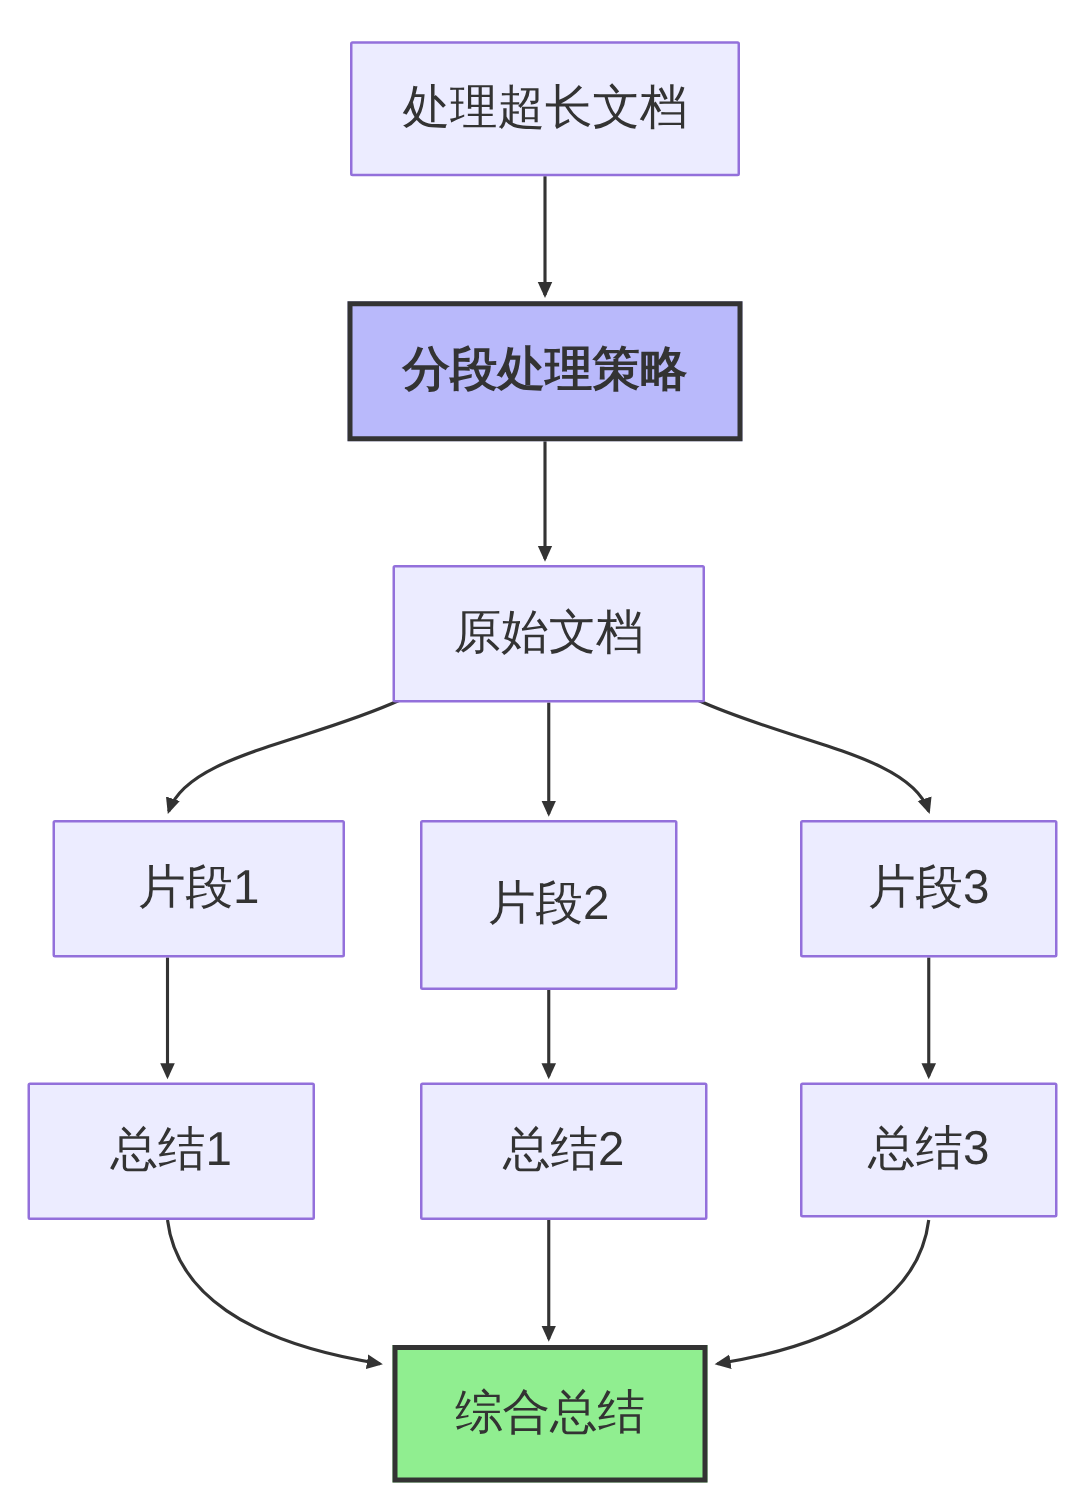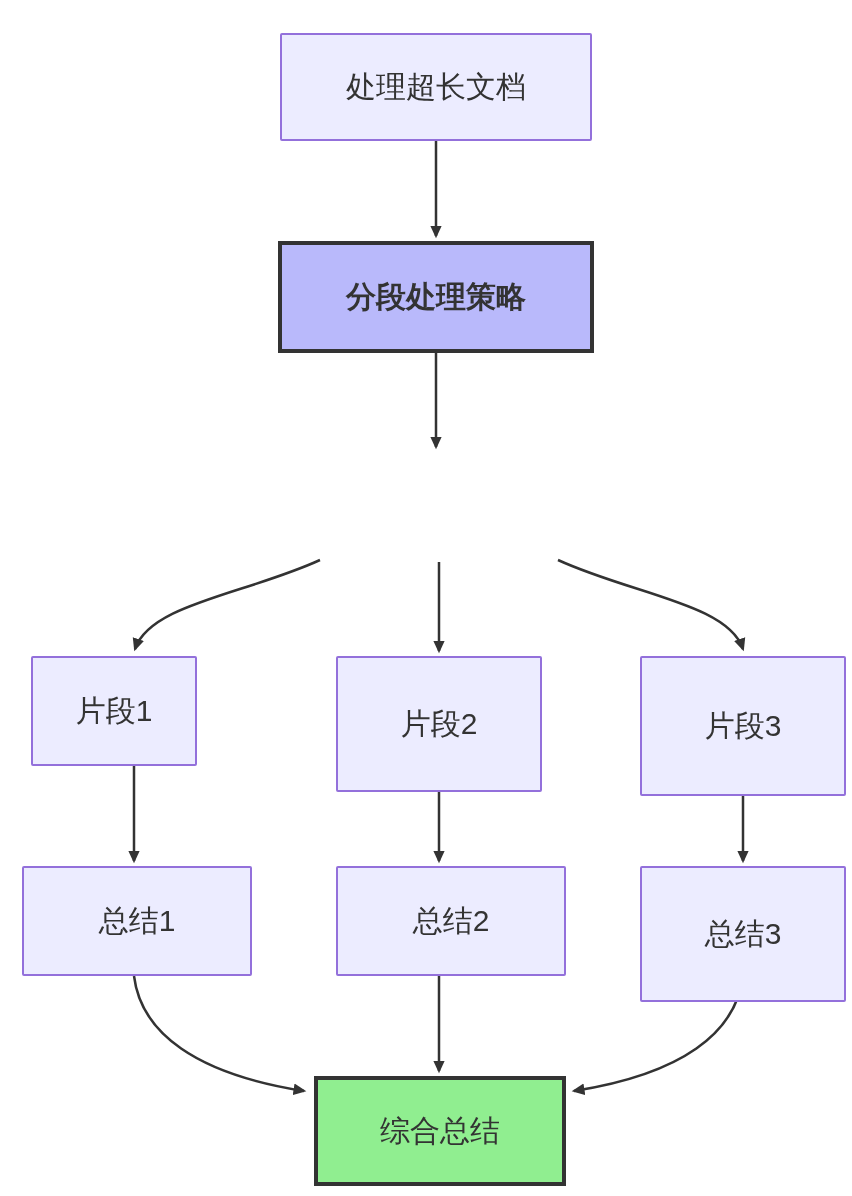--- a/index.html
+++ b/index.html
@@ -43,21 +43,21 @@
   .node{
     position:absolute;
     box-sizing:border-box;
     display:flex;
     align-items:center;
     justify-content:center;
     background:var(--default-fill);
     border:2px solid var(--default-border);
     border-radius:2px;
     color:var(--text-color);
-    font-size:30px;
+    font-size:38px;
     line-height:1.2;
     text-align:center;
     white-space:nowrap;
   }
   .node.emphasis{
     background:var(--emphasis-fill);
     border:4px solid var(--emphasis-border);
     border-radius:0;
     font-weight:bold;
   }
@@ -97,42 +97,45 @@
   </svg>
 
   <div class="node default" style="left:280px;top:33px;width:312px;height:108px">
     <span>处理超长文档</span>
   </div>
 
   <div class="node emphasis" style="left:278px;top:241px;width:316px;height:112px">
     <span>分段处理策略</span>
   </div>
 
+  <div class="node default" style="left:314px;top:452px;width:250px;height:110px">
+    <span>原始文档</span>
+  </div>
 
-  <div class="node default" style="left:31px;top:656px;width:166px;height:110px">
+  <div class="node default" style="left:42px;top:656px;width:234px;height:110px">
     <span>片段1</span>
   </div>
 
   <div class="node default" style="left:336px;top:656px;width:206px;height:136px">
     <span>片段2</span>
   </div>
 
-  <div class="node default" style="left:640px;top:656px;width:206px;height:140px">
+  <div class="node default" style="left:640px;top:656px;width:206px;height:110px">
     <span>片段3</span>
   </div>
 
   <div class="node default" style="left:22px;top:866px;width:230px;height:110px">
     <span>总结1</span>
   </div>
 
   <div class="node default" style="left:336px;top:866px;width:230px;height:110px">
     <span>总结2</span>
   </div>
 
-  <div class="node default" style="left:640px;top:866px;width:206px;height:136px">
+  <div class="node default" style="left:640px;top:866px;width:206px;height:108px">
     <span>总结3</span>
   </div>
 
   <div class="node success" style="left:314px;top:1076px;width:252px;height:110px">
     <span>综合总结</span>
   </div>
 
 </div>
 
 </body></html>

